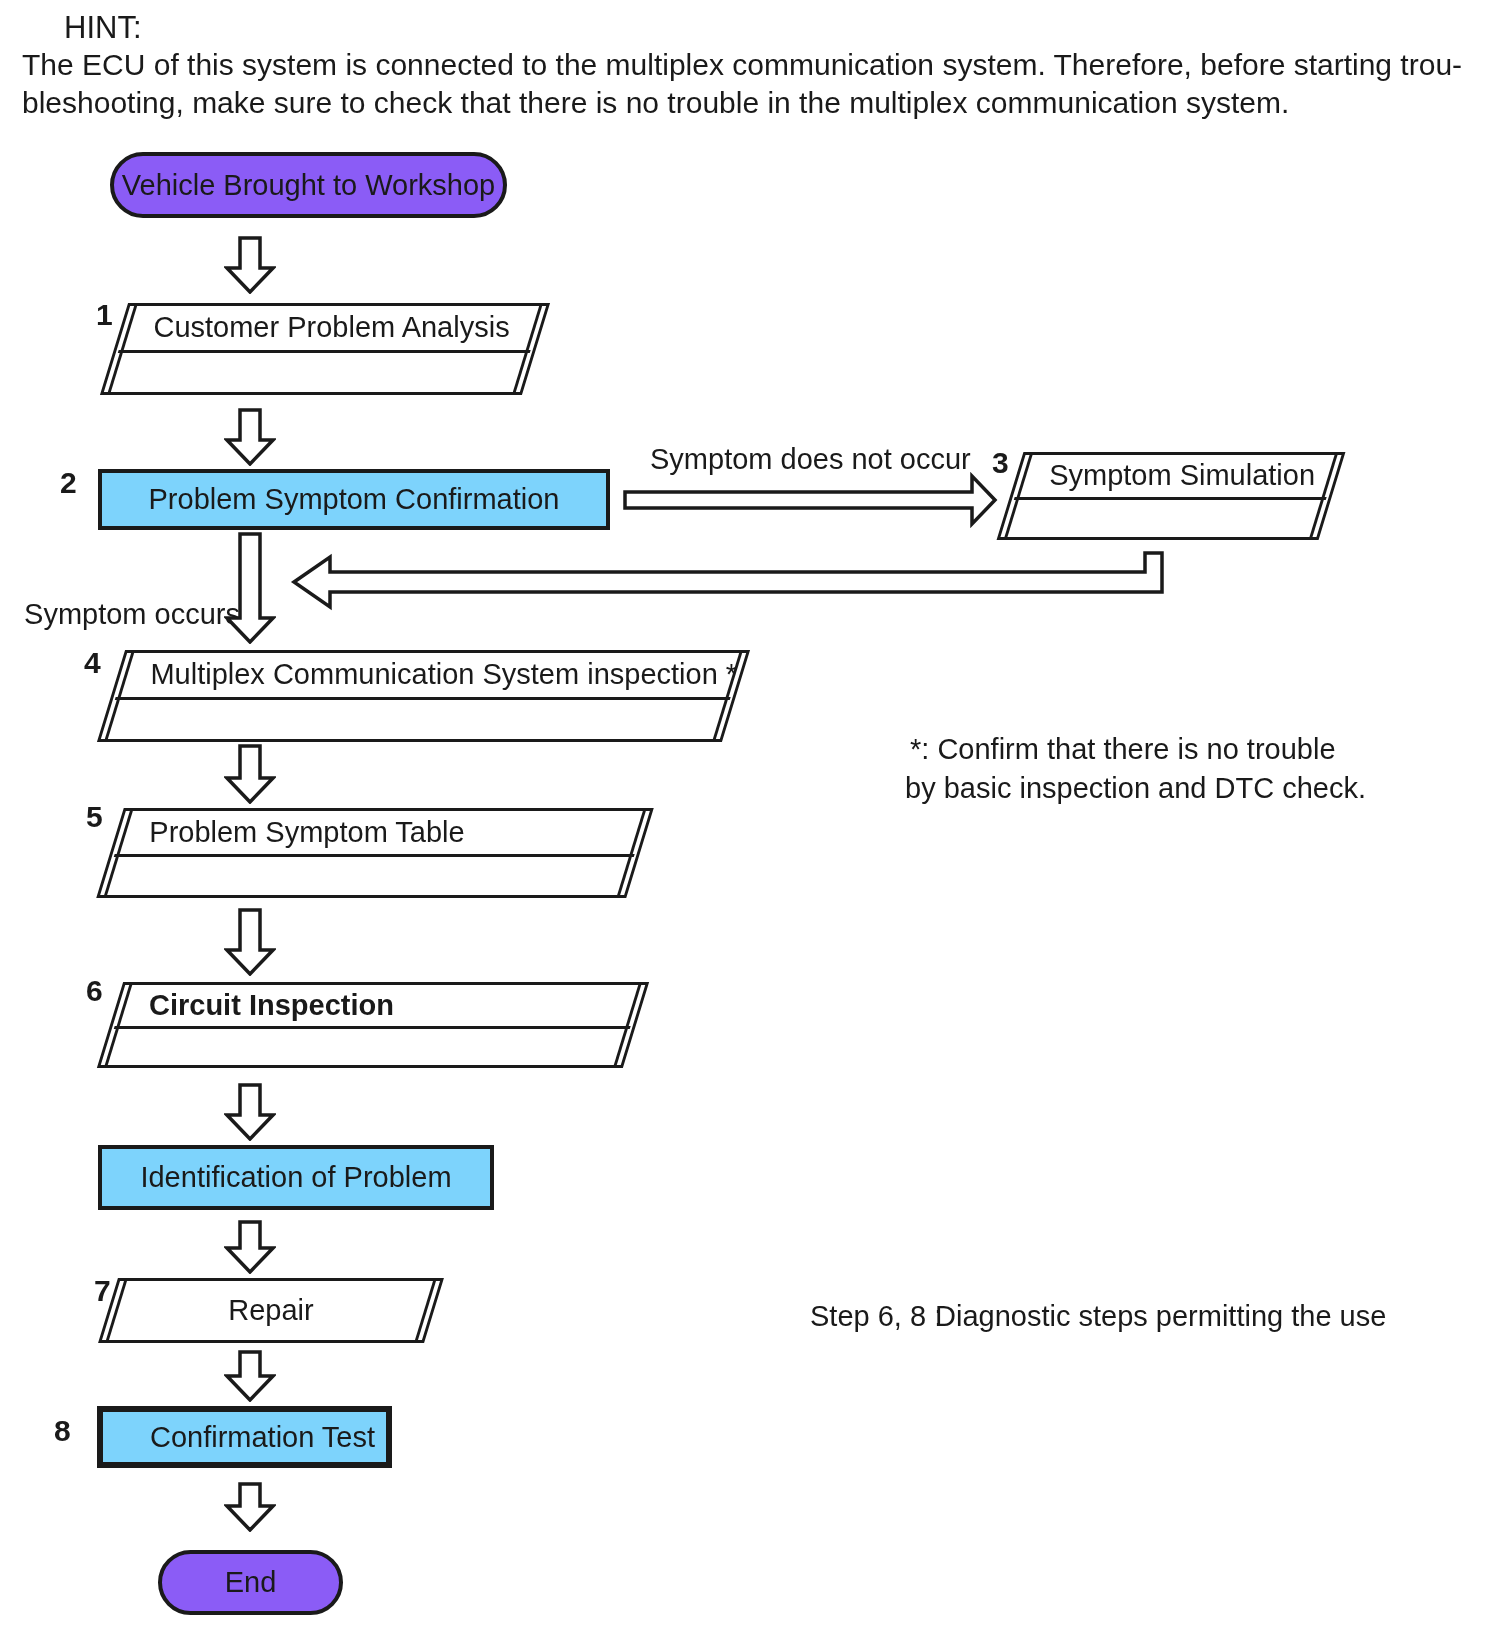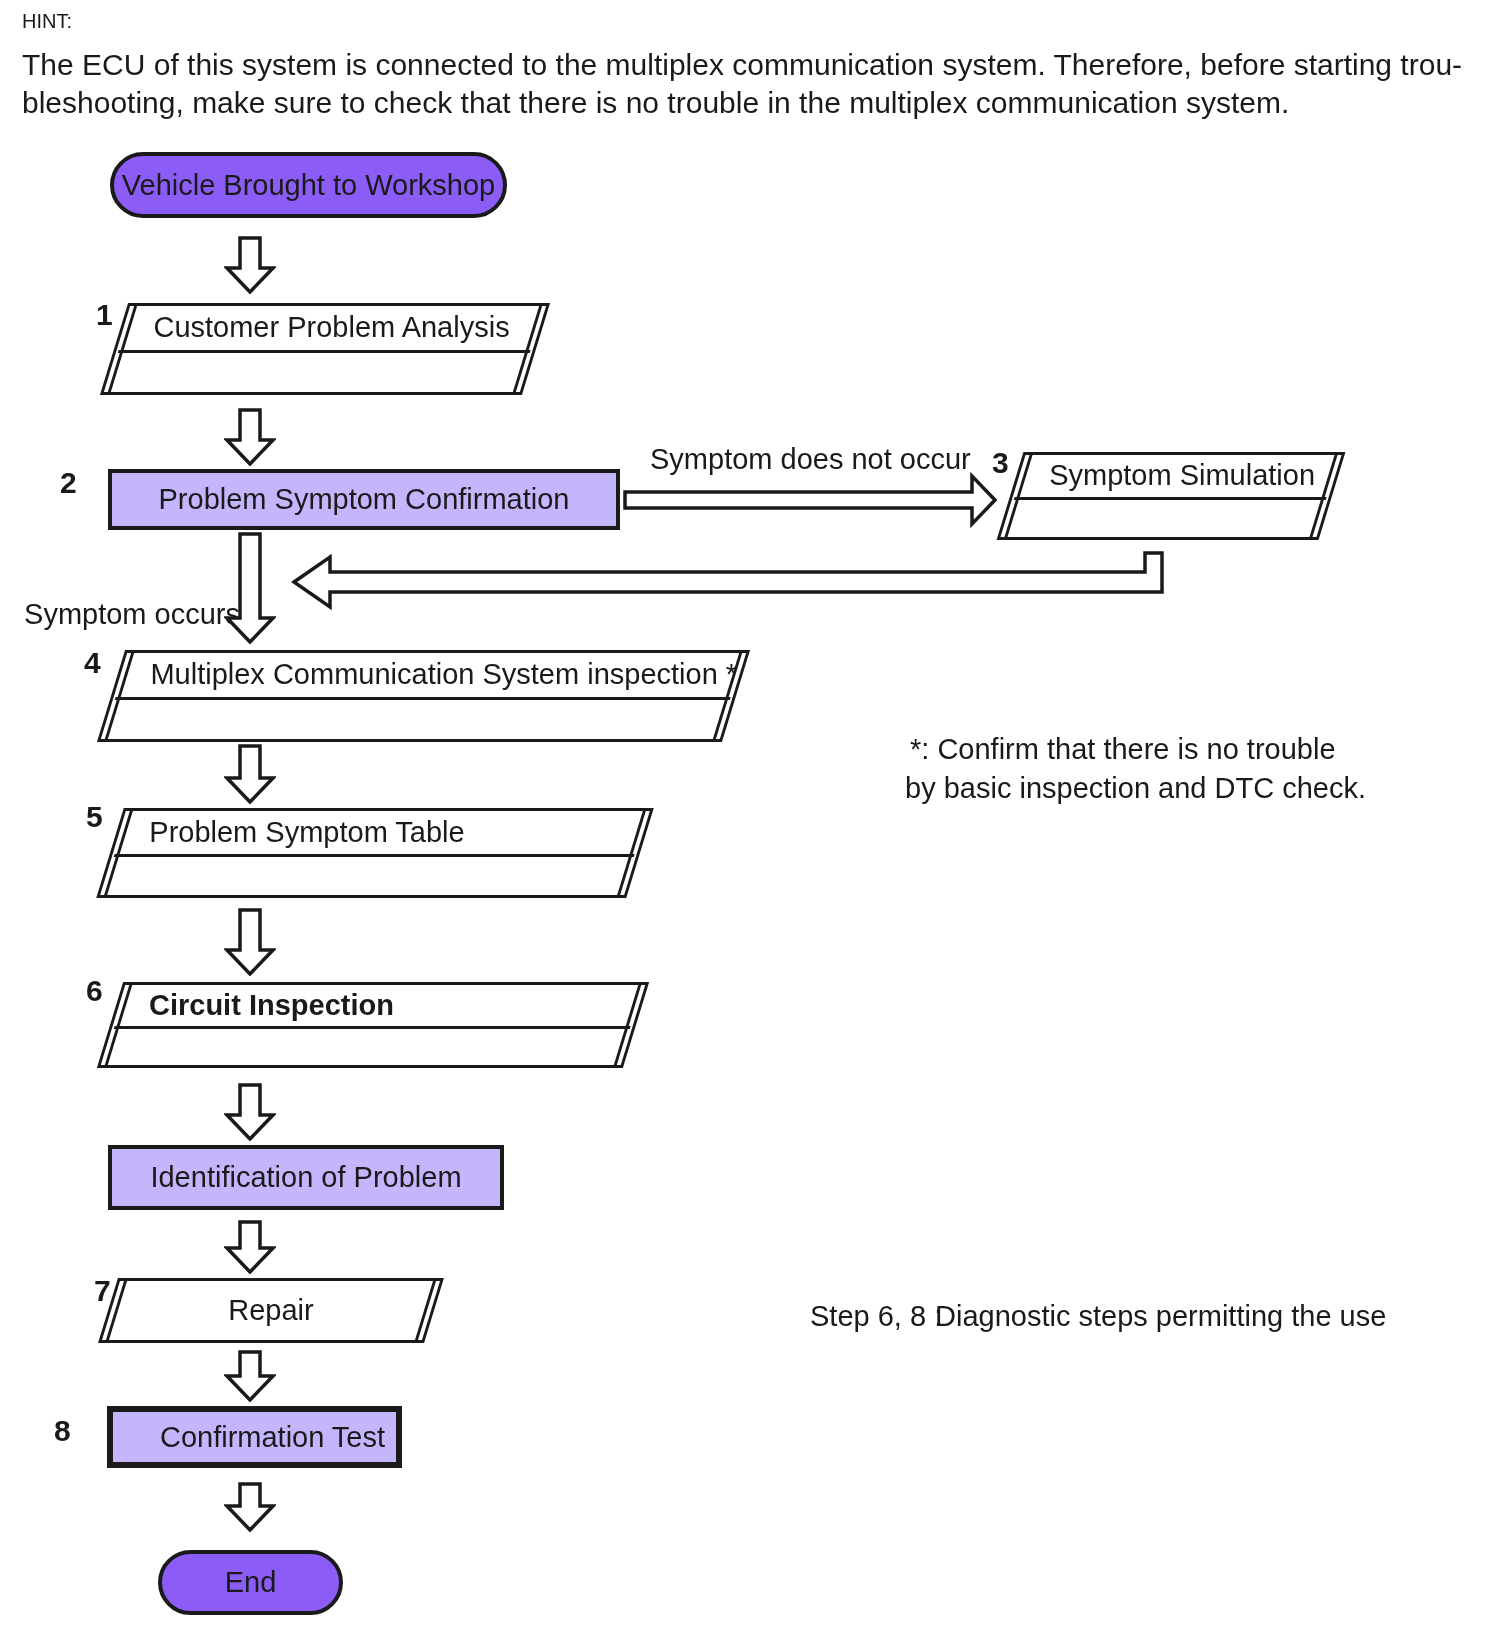--- a/index.html
+++ b/index.html
@@ -1,34 +1,34 @@
 <!DOCTYPE html>
 <html><head>
 <meta charset="utf-8">
 <style>
   * { margin:0; padding:0; box-sizing:border-box; }
   html,body { background:#ffffff; }
   body { font-family:"Liberation Sans", sans-serif; color:#1a1a1a; }
   .canvas { position:relative; width:1504px; height:1640px; background:#ffffff; overflow:hidden; }
   .abs { position:absolute; }
 
-  .hint-label { font-size:20px; }
+  .hint-label { font-size:31px;margin-left:42px; }
   .hint-line  { font-size:30px; white-space:nowrap; }
 
   .num { position:absolute; font-size:30px; font-weight:bold; }
 
   .stadium {
     position:absolute; border:4px solid #1a1a1a; border-radius:999px;
     background:#8b5cf6; display:flex; align-items:center; justify-content:center;
     font-size:29px; white-space:nowrap;
   }
   .rect {
-    position:absolute; border:4px solid #1a1a1a; background:#c4b5fd;
+    position:absolute; border:4px solid #1a1a1a; background:#7dd3fc;
     display:flex; align-items:center; justify-content:center;
-    font-size:29px; white-space:nowrap;margin-left:10px;
+    font-size:29px; white-space:nowrap;
   }
   .rect.thick { border-width:6px; }
 
   .para {
     position:absolute; border:3px solid #1a1a1a; background:#fff;
     transform:skewX(-17deg);
   }
   .para::before, .para::after {
     content:""; position:absolute; top:0; bottom:0; width:3px; background:#1a1a1a;
   }

